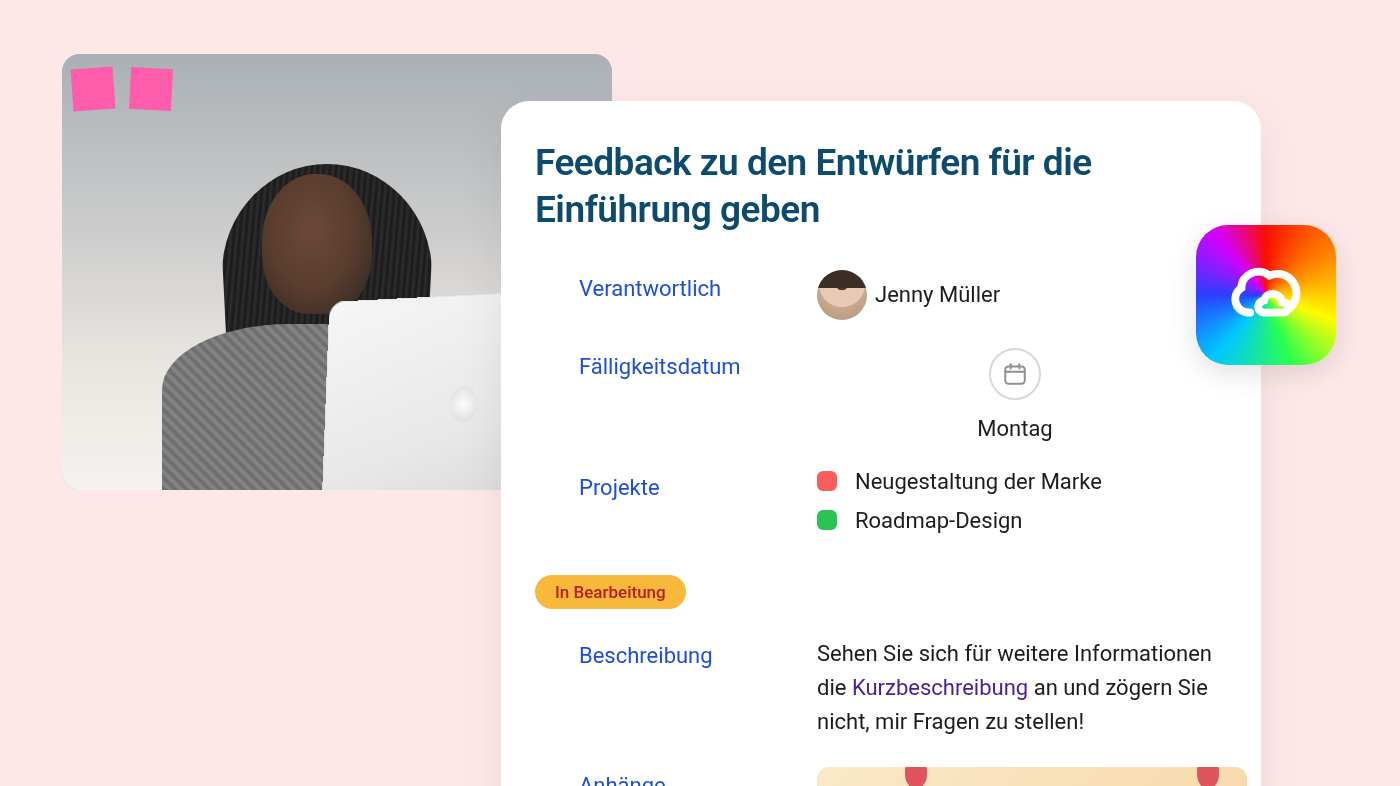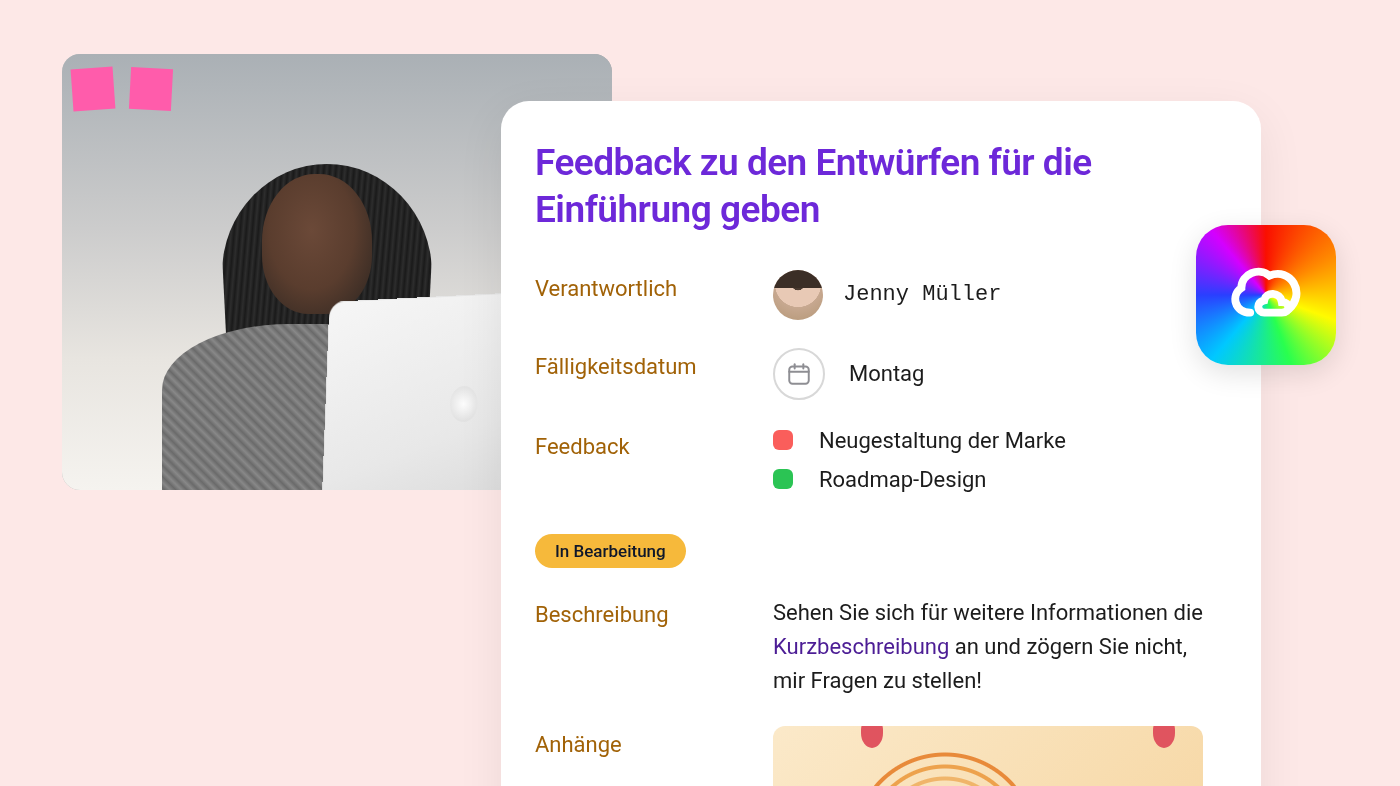--- a/index.html
+++ b/index.html
@@ -95,79 +95,80 @@
       min-height: 700px;
       background: #ffffff;
       border-radius: 28px;
       padding: 38px 48px 38px 34px;
       box-shadow: 0 14px 48px rgba(0,0,0,0.07);
     }
     .task-title {
       font-size: 37px;
       font-weight: 600;
       line-height: 1.28;
-      color: #6d28d9;
+      color: #0c4a6e;
       margin-bottom: 36px;
       letter-spacing: -0.5px;
     }
     .field-row {
       display: flex;
       align-items: flex-start;
       margin-bottom: 28px;
     }
     .field-label {
       width: 238px;
       flex-shrink: 0;
       font-size: 22px;
-      color: #a16207;
+      color: #1d4ed8;
       padding-top: 6px;
+      margin-left: 44px;
     }
     .field-value {
       flex: 1;
       font-size: 22px;
       color: #1c1c1c;
     }
     
-    .assignee-wrap { display: flex; align-items: center; gap: 20px; font-family: Liberation Mono, monospace; }
+    .assignee-wrap { display: flex; align-items: center; gap: 8px; }
     .avatar {
       width: 50px; height: 50px; border-radius: 50%;
       background: radial-gradient(circle at 50% 28%, #4a3a30 0%, #4a3a30 14%, #e8c9b5 15%, #e8c9b5 52%, #c7a890 53%, #b49776 100%);
       position: relative;
       overflow: hidden;
     }
     .avatar::before {
       content:"";
       position:absolute; left:0; right:0; top:0; height:18px;
       background:#3b2e26;
     }
     
-    .date-wrap { display: flex; align-items: center; gap: 24px; }
+    .date-wrap { display: flex; align-items: center; gap: 16px; flex-direction: column; }
     .calendar-icon {
       width: 52px; height: 52px; border-radius: 50%;
       border: 2px solid #d8d8d8;
       display: flex; align-items: center; justify-content: center;
     }
     .calendar-svg { width: 26px; height: 26px; }
     
     .project-item {
-      display: flex; align-items: center; gap: 26px;
+      display: flex; align-items: center; gap: 18px;
       margin-bottom: 14px;
       font-size: 22px;
     }
     .project-dot {
       width: 20px; height: 20px; border-radius: 6px;
     }
     .dot-red { background: #fa5e5b; }
     .dot-green { background: #2bc454; }
     
     .status-row .field-label { padding-top: 2px; }
     .status-badge {
       display: inline-block;
       background: #f6b93b;
-      color: #0f172a;
+      color: #b91c1c;
       font-size: 17px;
       font-weight: 500;
       padding: 7px 20px;
       border-radius: 999px;
     }
     
     .description-text {
       font-size: 22px;
       line-height: 1.55;
       color: #1c1c1c;
@@ -251,21 +252,21 @@
           <line x1="3" y1="10" x2="21" y2="10"></line>
           <line x1="8" y1="3" x2="8" y2="7"></line>
           <line x1="16" y1="3" x2="16" y2="7"></line>
         </svg>
       </div>
       <span>Montag</span>
     </div>
   </div>
 
   <div class="field-row">
-    <div class="field-label">Feedback</div>
+    <div class="field-label">Projekte</div>
     <div class="field-value">
       <div class="project-item">
         <span class="project-dot dot-red"></span>
         <span>Neugestaltung der Marke</span>
       </div>
       <div class="project-item">
         <span class="project-dot dot-green"></span>
         <span>Roadmap-Design</span>
       </div>
     </div>

